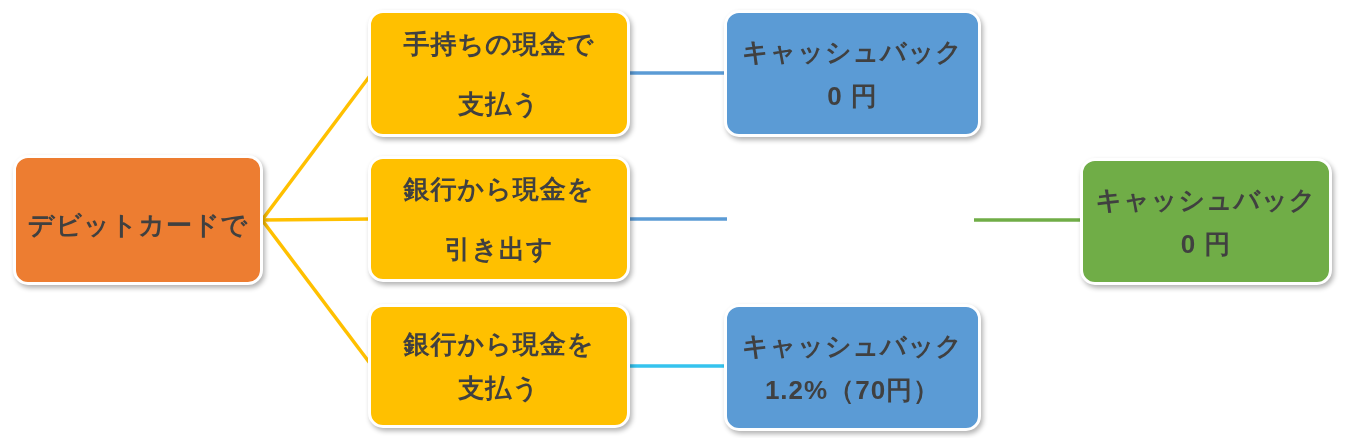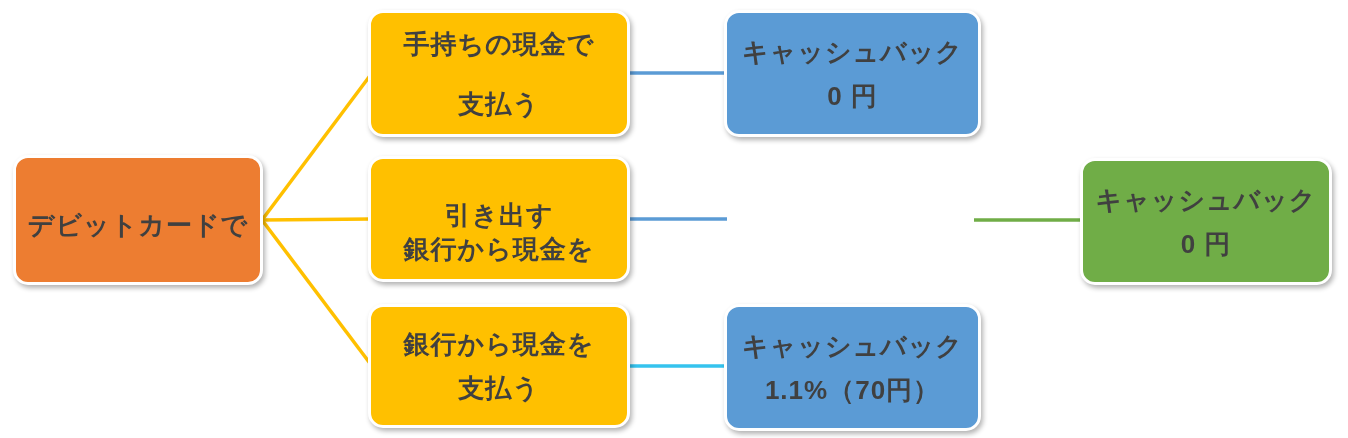--- a/index.html
+++ b/index.html
@@ -39,38 +39,38 @@
   <div class="node" style="left: 13px; top: 155px; width: 250px; height: 130px; background-color: rgb(237, 125, 49);">
     <div class="line gap-sm">デビットカードで</div>
   </div>
 
   <div class="node" style="left: 368px; top: 10px; width: 262px; height: 127px; background-color: rgb(255, 192, 0);">
     <div class="line">手持ちの現金で</div>
     <div class="line gap-lg">支払う</div>
   </div>
 
   <div class="node" style="left: 368px; top: 156px; width: 262px; height: 126px; background-color: rgb(255, 192, 0);">
+    <div class="line">銀行から現金を</div>
     <div class="line gap-lg">引き出す</div>
-    <div class="line">銀行から現金を</div>
   </div>
 
   <div class="node" style="left: 368px; top: 304px; width: 262px; height: 124px; background-color: rgb(255, 192, 0);">
     <div class="line">銀行から現金を</div>
     <div class="line gap-sm">支払う</div>
   </div>
 
   <div class="node" style="left: 724px; top: 10px; width: 257px; height: 127px; background-color: rgb(91, 155, 213);">
     <div class="line">キャッシュバック</div>
     <div class="line gap-sm"><span class="num">0</span><span> 円</span></div>
   </div>
 
 
   <div class="node" style="left: 724px; top: 304px; width: 257px; height: 127px; background-color: rgb(91, 155, 213);">
     <div class="line">キャッシュバック</div>
-    <div class="line gap-sm"><span class="num">1.1</span><span>%（</span><span class="num">70</span><span>円）</span></div>
+    <div class="line gap-sm"><span class="num">1.2</span><span>%（</span><span class="num">70</span><span>円）</span></div>
   </div>
 
   <div class="node" style="left: 1080px; top: 158px; width: 252px; height: 127px; background-color: rgb(112, 173, 71);">
     <div class="line">キャッシュバック</div>
     <div class="line gap-sm"><span class="num">0</span><span> 円</span></div>
   </div>
 
 </div>
 
 </body></html>

